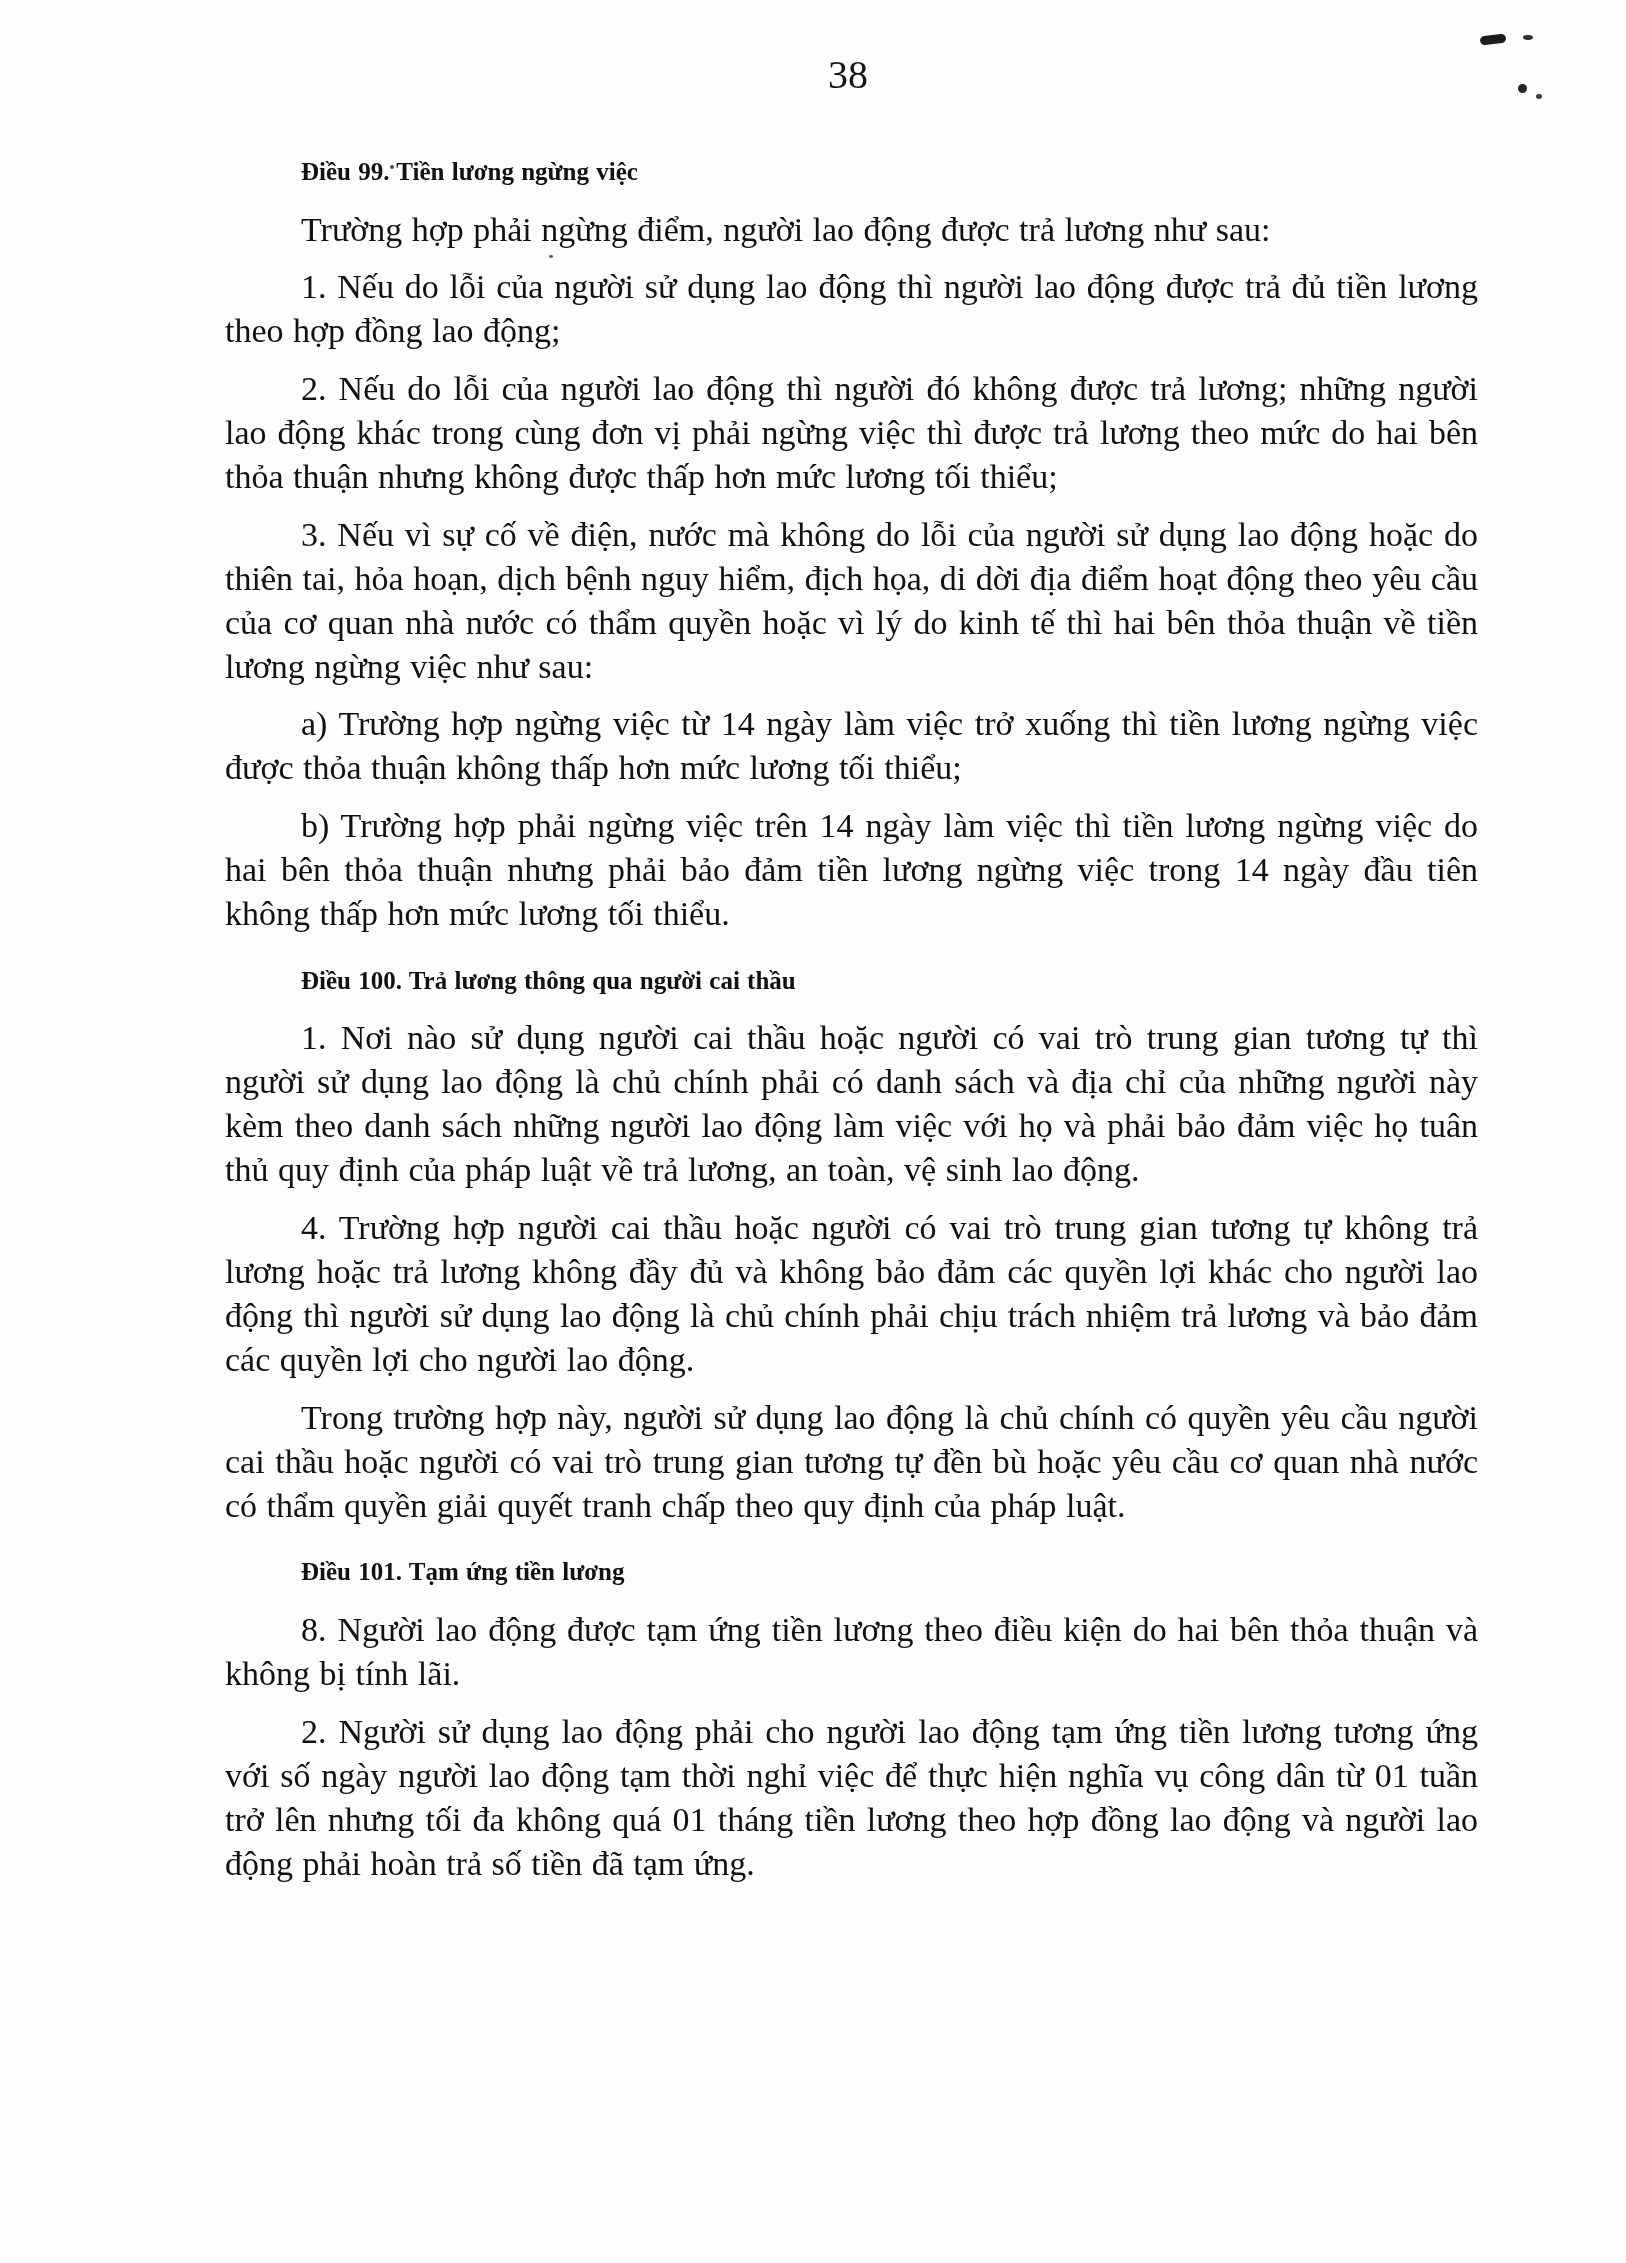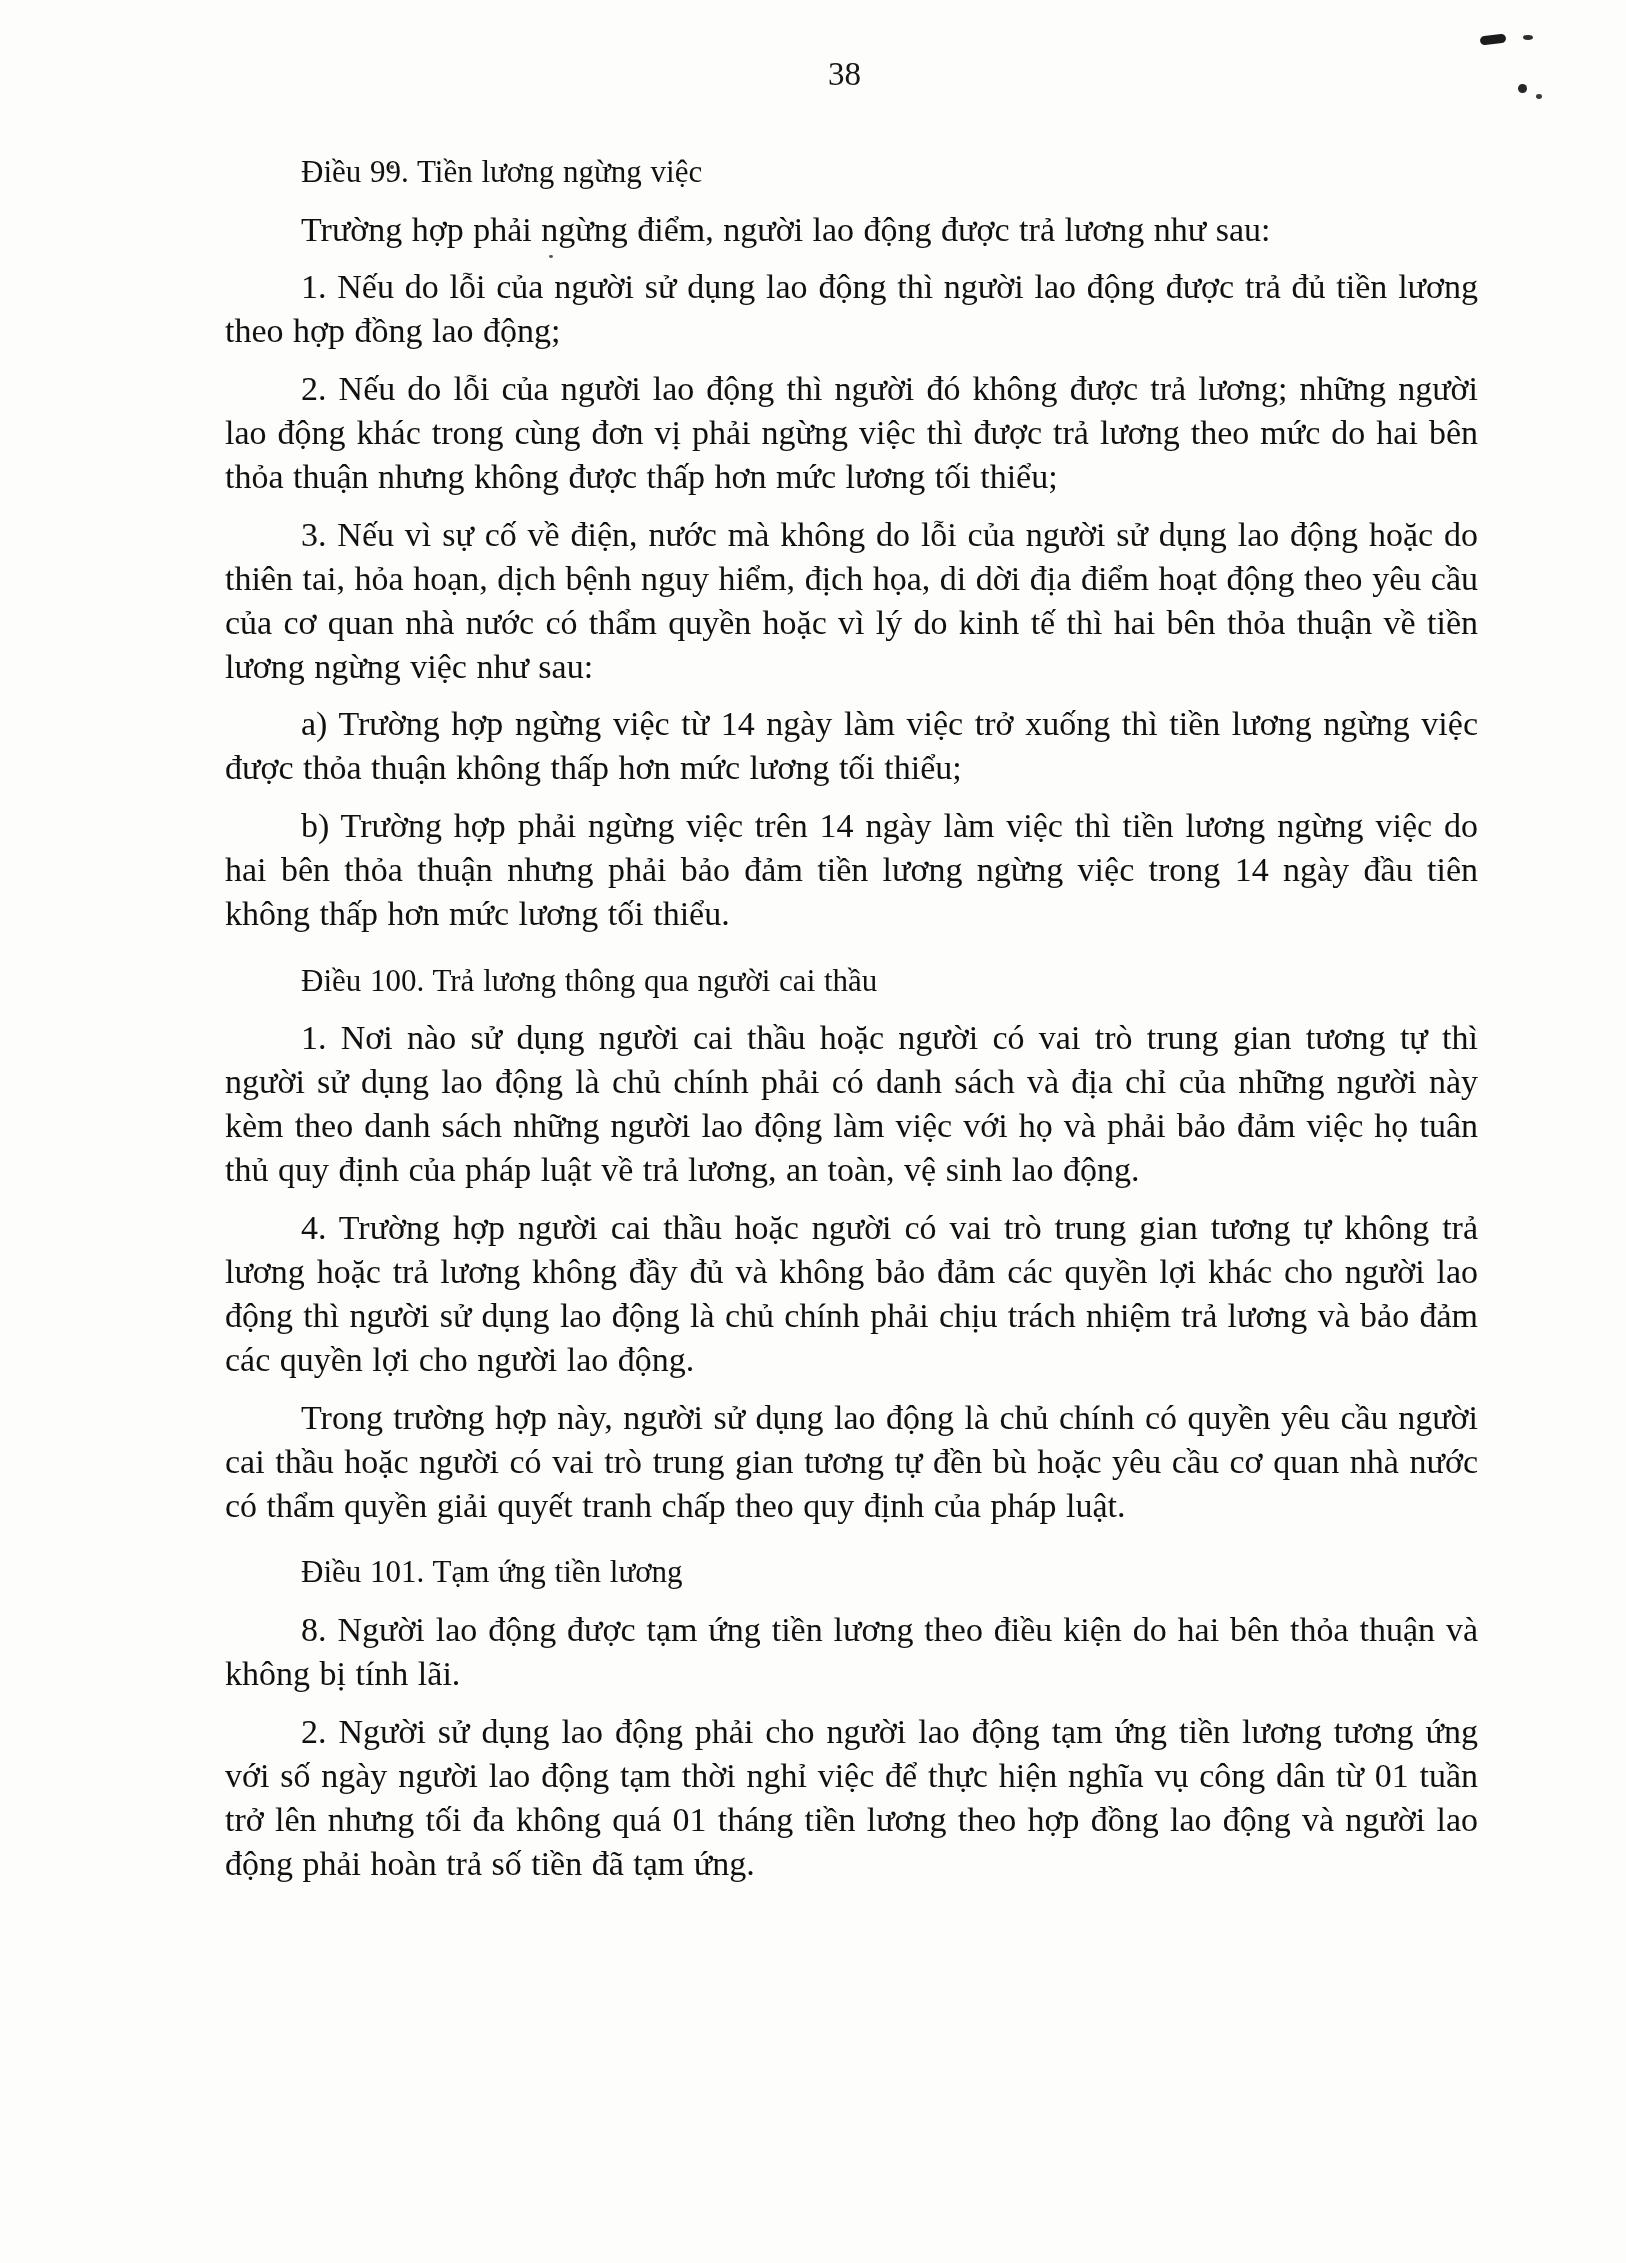--- a/index.html
+++ b/index.html
@@ -13,37 +13,37 @@
     height: 2263px;
     background: #fdfdfc;
     overflow: hidden;
     font-family: "Liberation Serif", "DejaVu Serif", serif;
     color: #111111;
   }
   .page-number {
     position: absolute;
     top: 55px;
     left: 828px;
-    font-size: 33px;
+    font-size: 40px;
     line-height: 39px;
     color: #161616;
   }
   .content {
     position: absolute;
     left: 225px;
     top: 149px;
     width: 1253px;
     font-size: 34px;
     line-height: 44px;
     text-align: justify;
     word-spacing: 1px;
   }
   .article-heading {
-    font-weight: normal;
-    font-size: 31px;
+    font-weight: bold;
+    font-size: 25px;
     line-height: 45px;
     margin: 21.6px 0 13.7px 0;
     text-indent: 76px;
     text-align: left;
   }
   .article-heading:first-child {
     margin-top: 0;
   }
   .para {
     margin: 0 0 13.7px 0;

